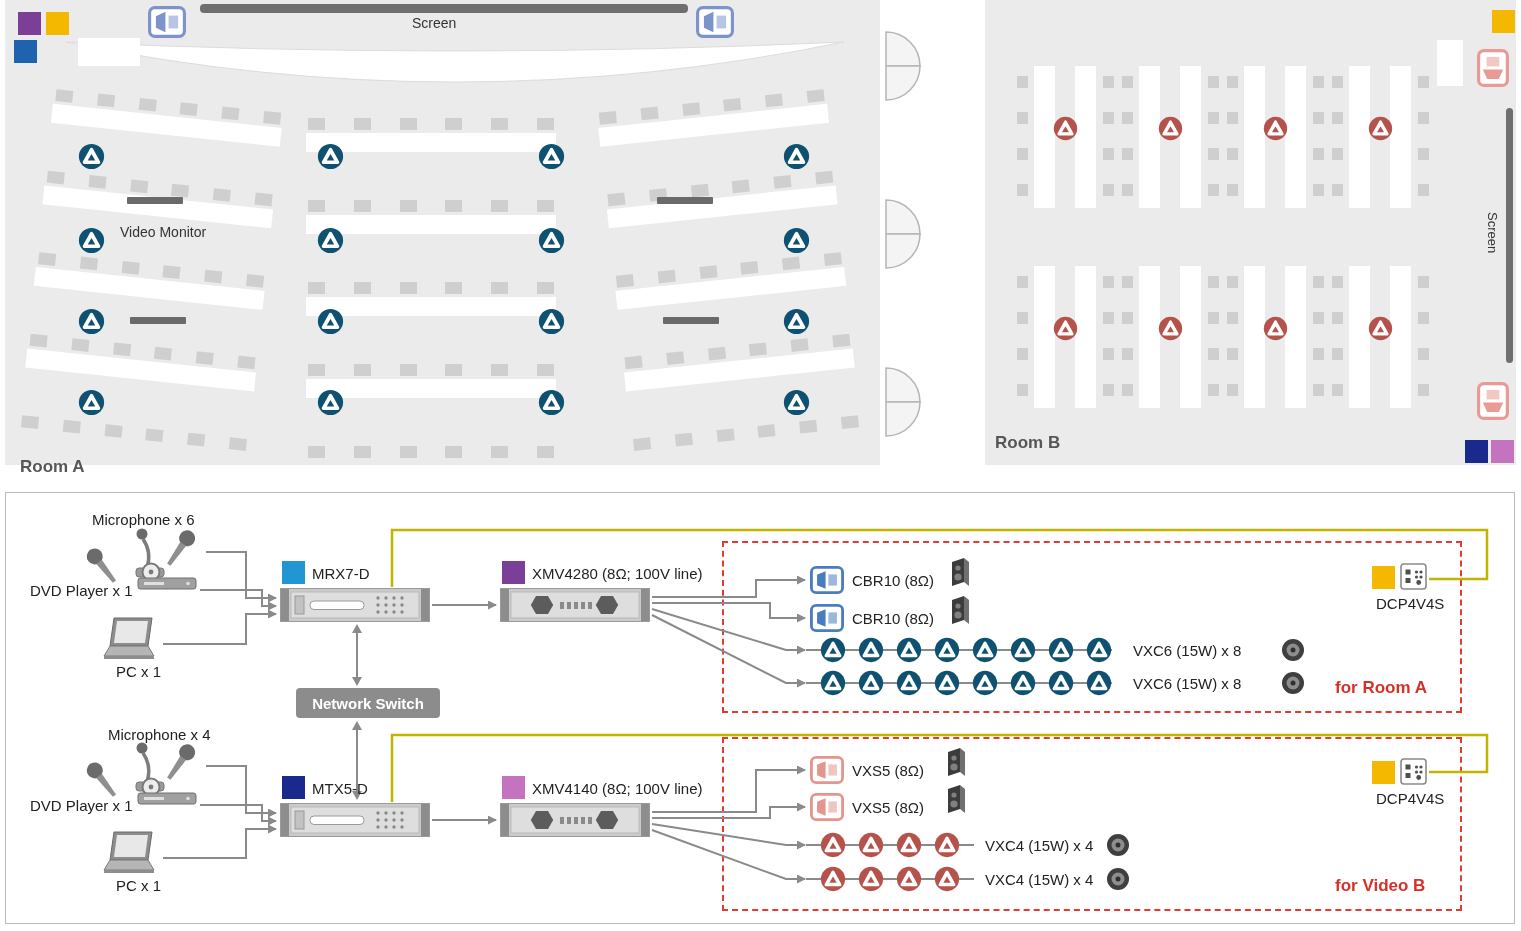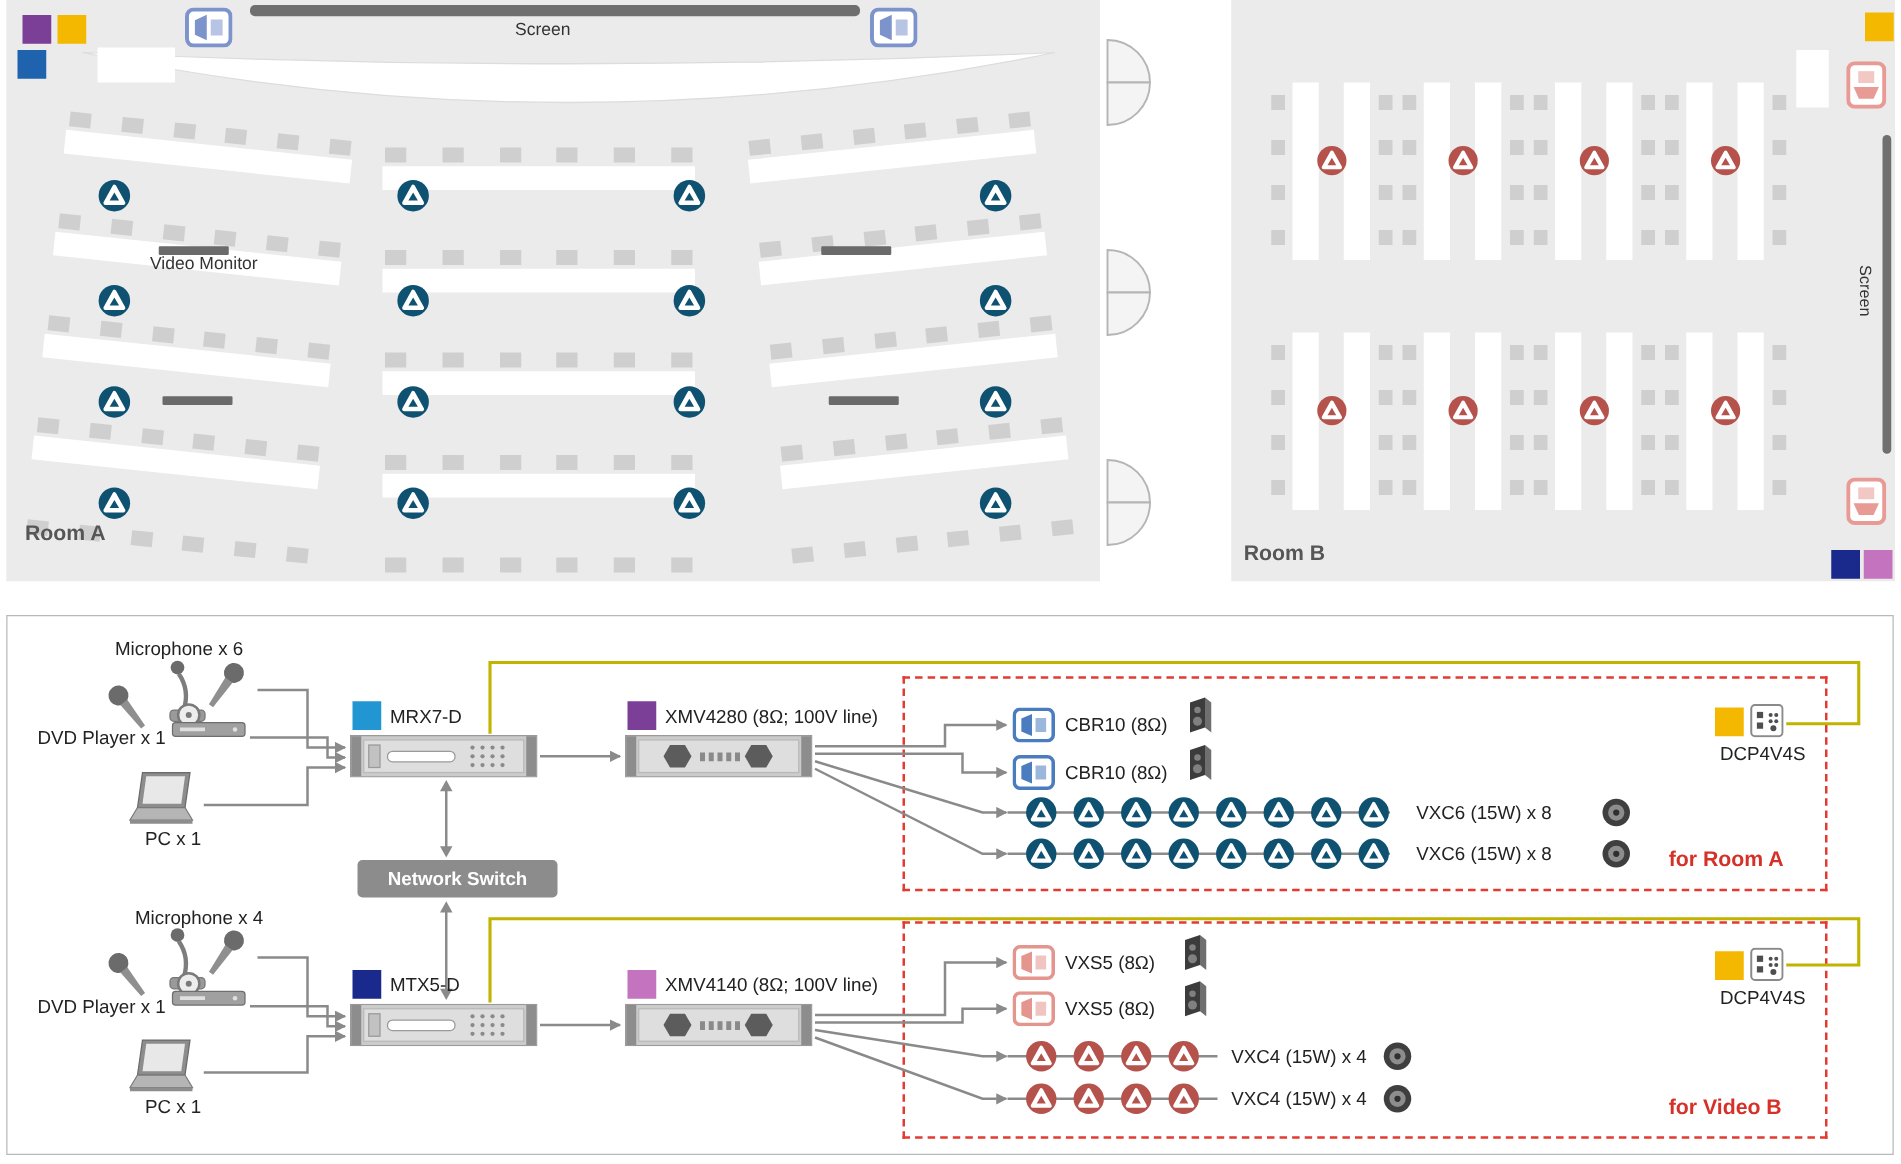--- a/index.html
+++ b/index.html
@@ -67,22 +67,22 @@
       <svg width="100%" height="100%" viewBox="0 0 36 30" preserveAspectRatio="none">
         <rect x="1.5" y="1.5" width="33" height="27" rx="5" fill="#fff" stroke="#7d93cc" stroke-width="3"></rect>
         <path d="M7.5 9.5 L16.5 5.5 V24.5 L7.5 20.5 Z" fill="#7d93cc"></path>
         <rect x="19.5" y="9" width="9" height="12" fill="#7d93cc" opacity="0.55"></rect>
       </svg>
     </div>
   <div class="vmbar" style="left:127px;top:197px"></div>
   <div class="vmbar" style="left:657px;top:197px"></div>
   <div class="vmbar" style="left:130px;top:317px"></div>
   <div class="vmbar" style="left:663px;top:317px"></div>
-  <div class="lbl sm" style="left:120px;top:202px">Video Monitor</div>
-  <div class="lbl room-label" style="left:20px;top:416px">Room A</div>
+  <div class="lbl sm" style="left:120px;top:224px">Video Monitor</div>
+  <div class="lbl room-label" style="left:20px;top:456px">Room A</div>
 
   <div class="screenbar" style="left:1506px;top:108px;width:7px;height:255px"></div>
   <div class="lbl vert" style="left:1484px;top:212px">Screen</div>
   <div class="chip" style="left: 1492px; top: 10px; background: rgb(245, 184, 0);"></div>
   <div class="console" style="left:1437px;top:40px;width:26px;height:46px"></div>
   <div class="icon" style="left:1474px;top:52px;width:38px;height:32px;transform:rotate(-90deg)">
       <svg width="100%" height="100%" viewBox="0 0 36 30" preserveAspectRatio="none">
         <rect x="1.5" y="1.5" width="33" height="27" rx="5" fill="#fff" stroke="#e89a94" stroke-width="3"></rect>
         <path d="M7.5 9.5 L16.5 5.5 V24.5 L7.5 20.5 Z" fill="#e89a94"></path>
         <rect x="19.5" y="9" width="9" height="12" fill="#e89a94" opacity="0.55"></rect>
@@ -284,21 +284,21 @@
         <rect x="5.5" y="15" width="5" height="5" fill="#4f4f4f"></rect>
         <circle cx="16.5" cy="9" r="1.6" fill="#4f4f4f"></circle>
         <circle cx="21" cy="9" r="1.6" fill="#4f4f4f"></circle>
         <circle cx="16.5" cy="14" r="1.6" fill="#4f4f4f"></circle>
         <circle cx="21" cy="14" r="1.6" fill="#4f4f4f"></circle>
         <circle cx="18.7" cy="19.5" r="2.4" fill="#4f4f4f"></circle>
       </svg>
     </div>
   <div class="lbl" style="left:1376px;top:595px">DCP4V4S</div>
 
-  <div class="nswitch" style="left:286px;top:688px;width:160px;height:30px">
+  <div class="nswitch" style="left:296px;top:688px;width:144px;height:30px">
     <span>Network Switch</span>
   </div>
 
   <div class="lbl" style="left:108px;top:726px">Microphone x 4</div>
   <div class="icon" style="left:80px;top:738px;width:128px;height:60px">
       <svg width="100%" height="100%" viewBox="0 0 128 60">
         <g transform="translate(16,34) rotate(-38)">
           <ellipse cx="0" cy="-2" rx="8" ry="8" fill="#6b6b6b"></ellipse>
           <path d="M-3.5 5 L3.5 5 L2 30 L-2 30 Z" fill="#8f8f8f"></path>
         </g>

